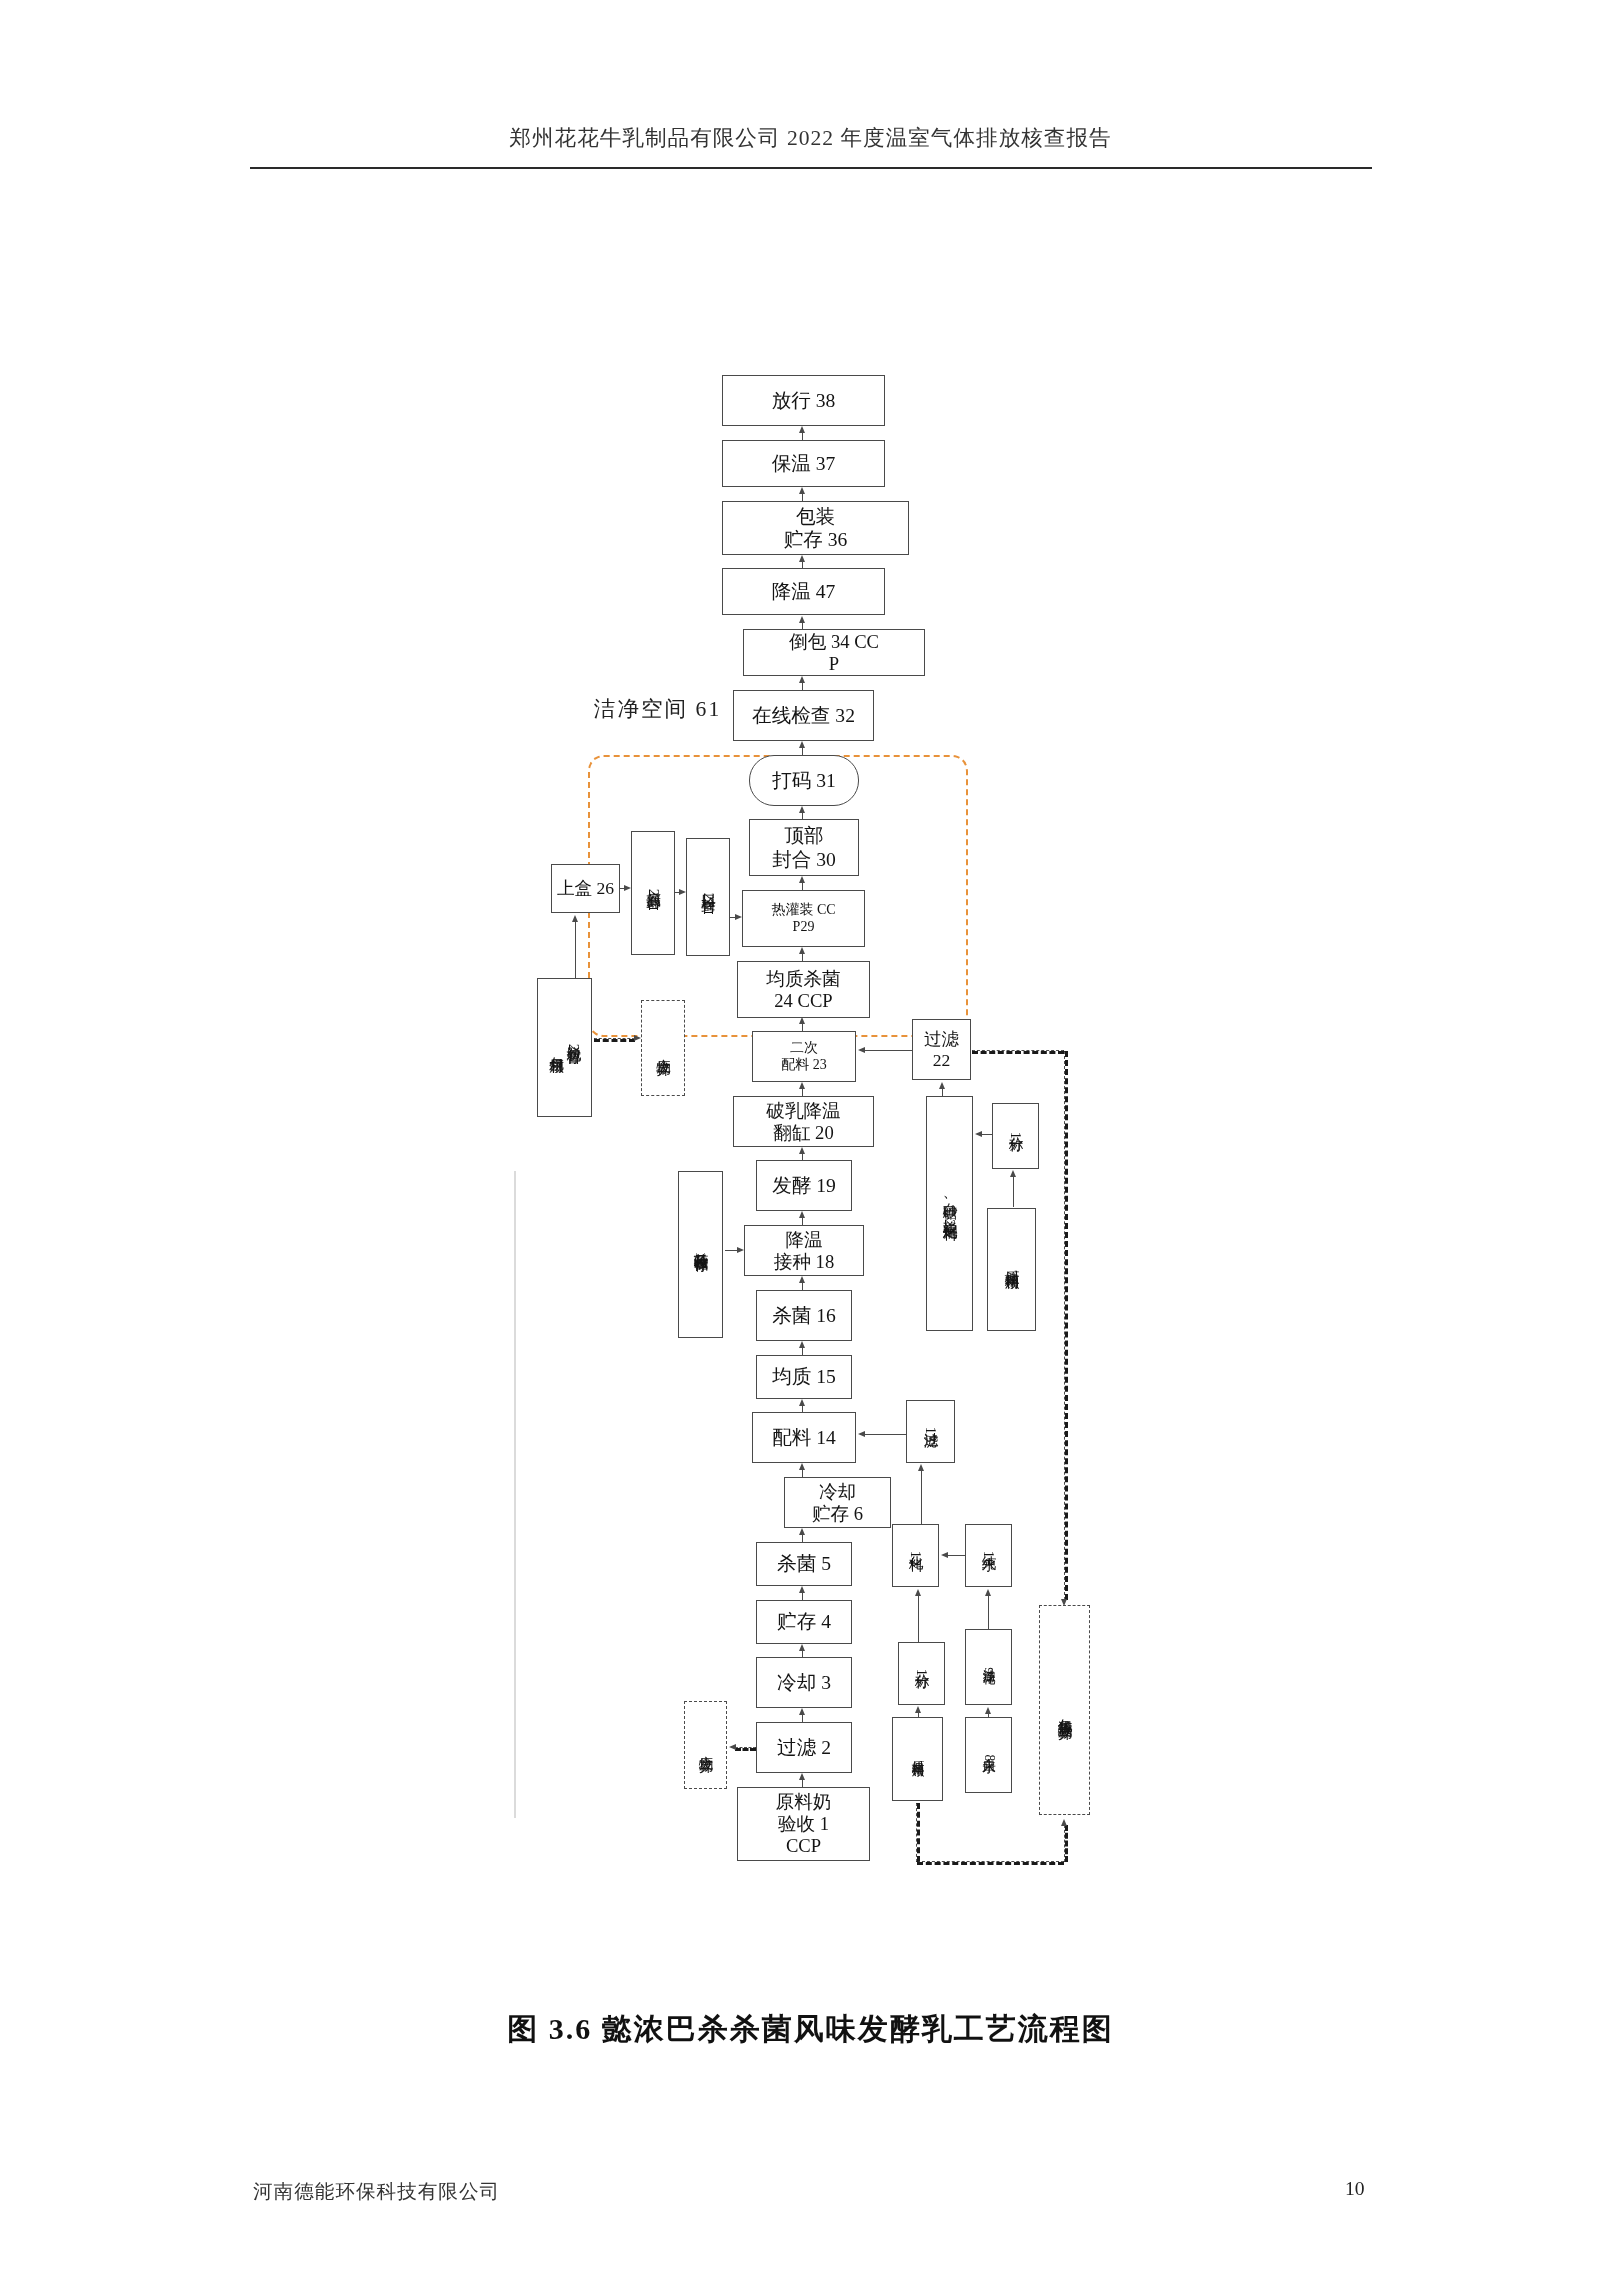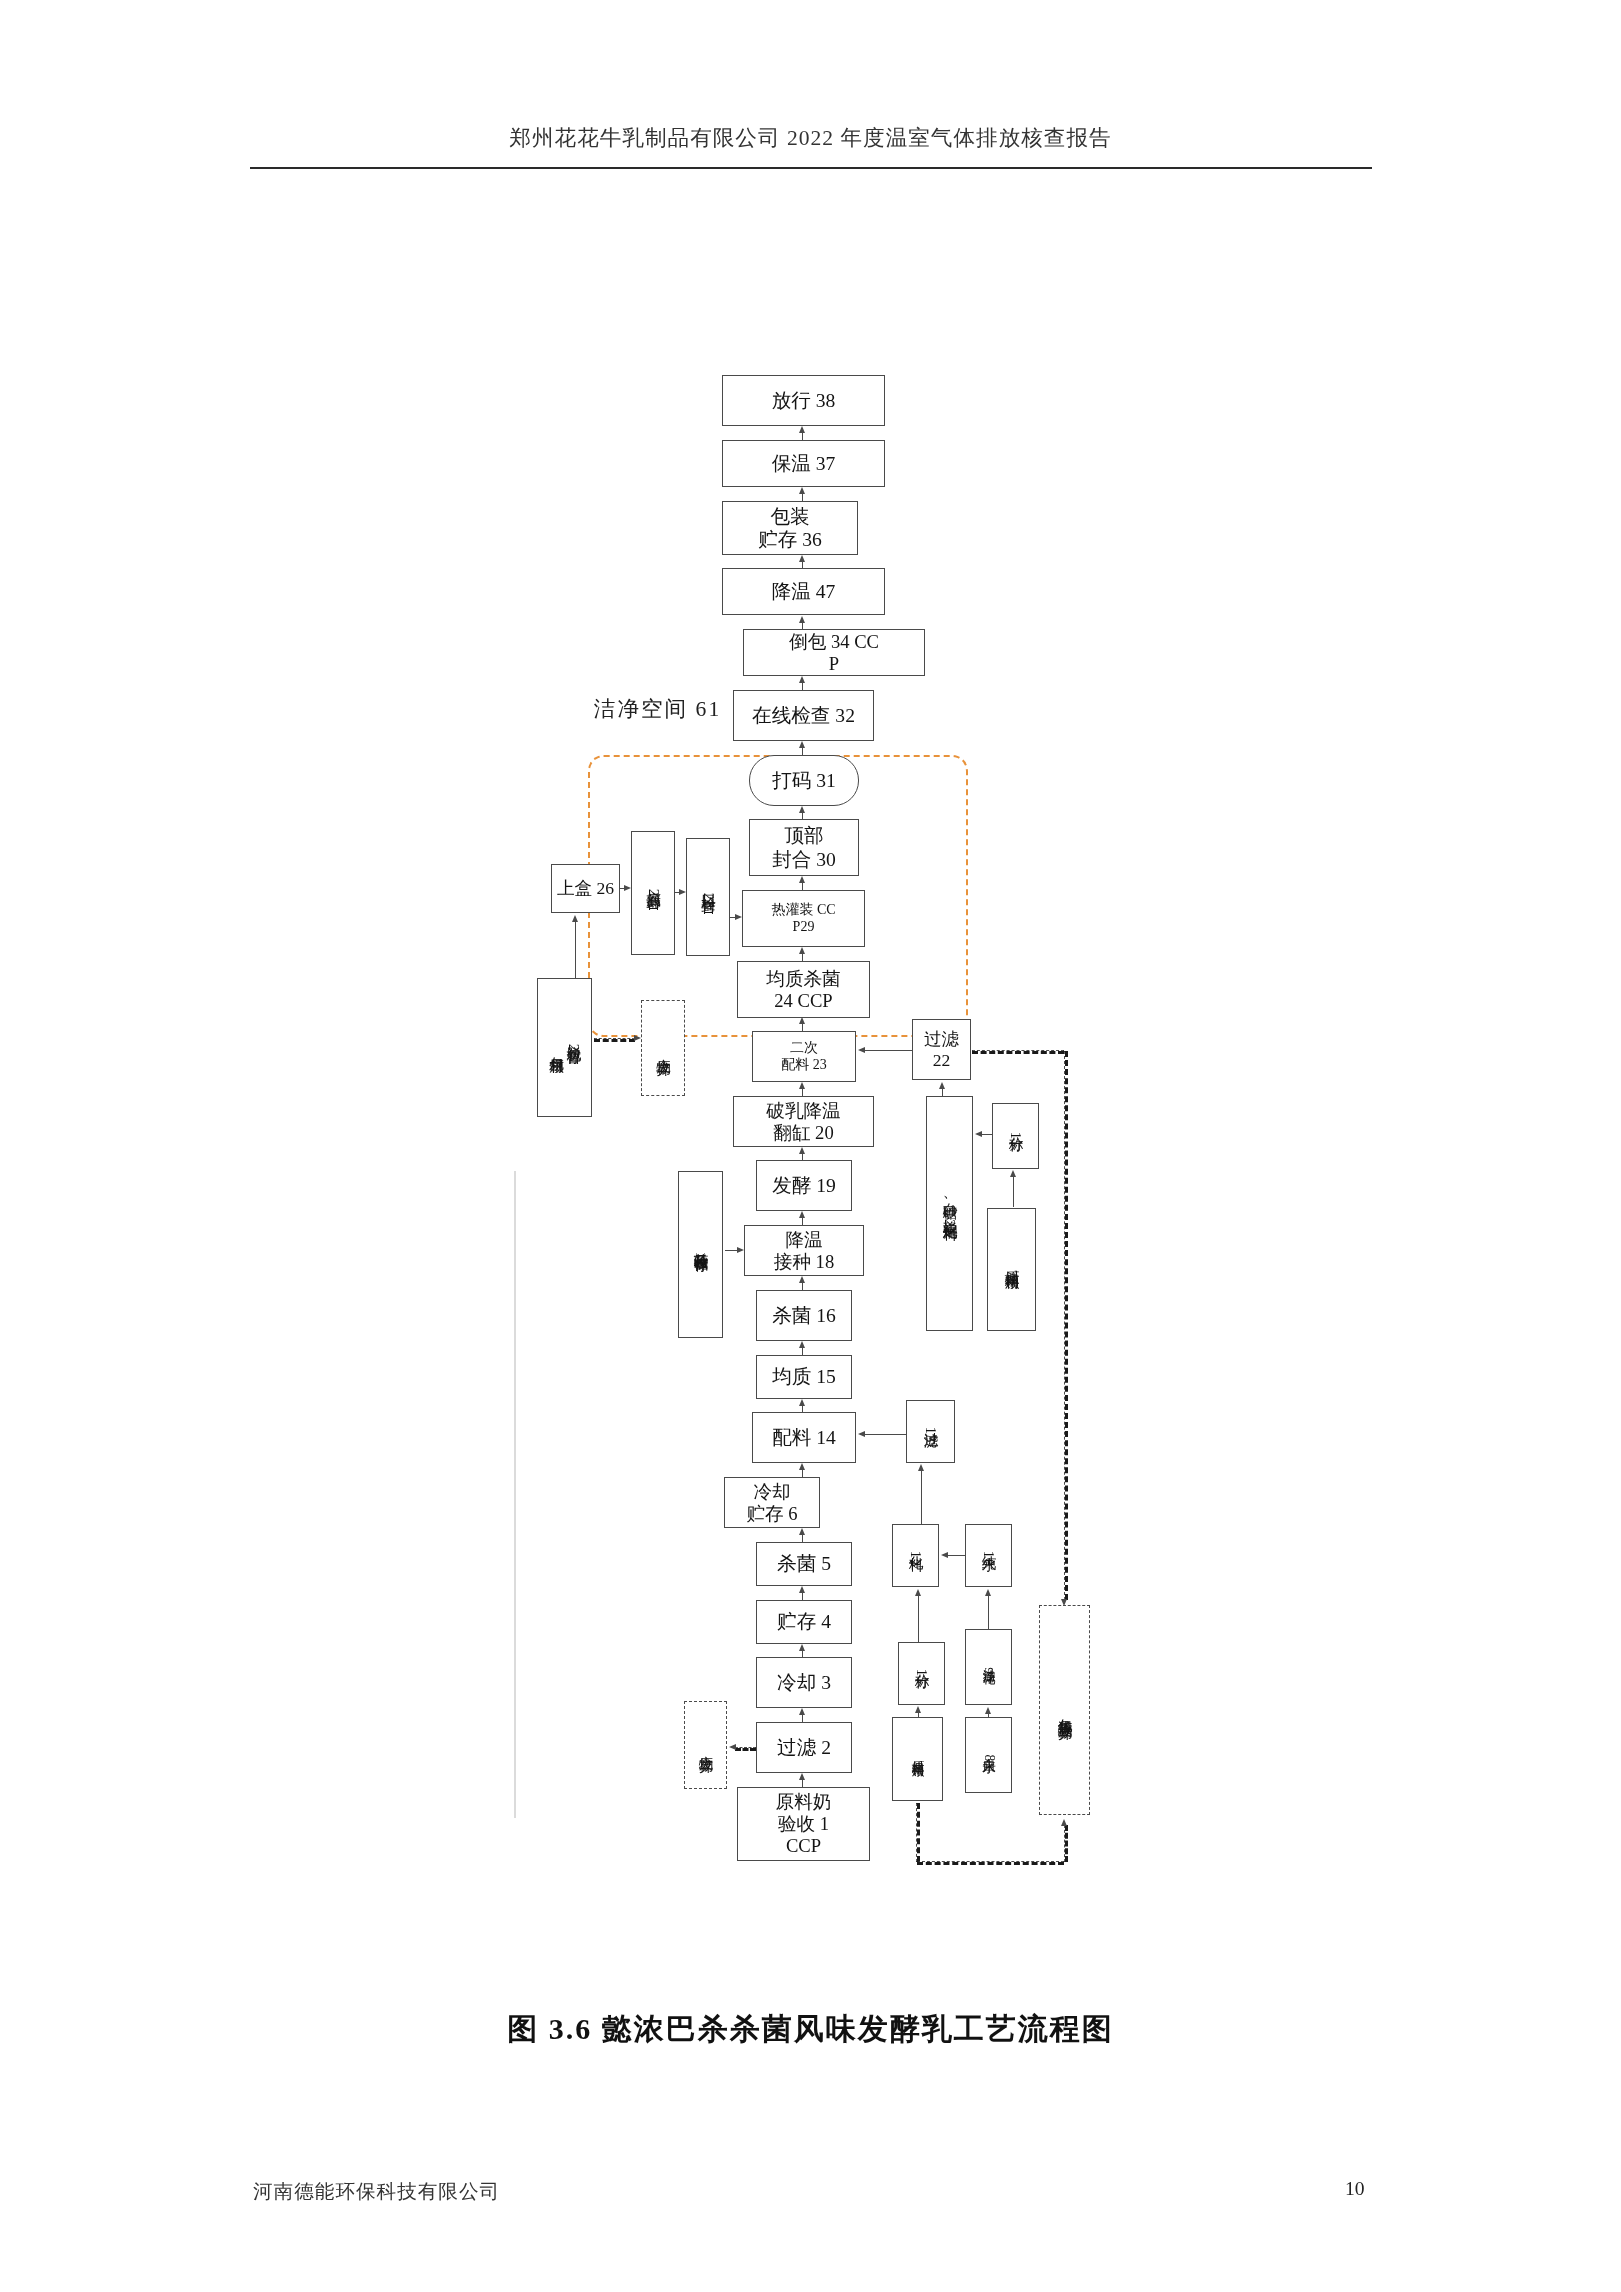--- a/index.html
+++ b/index.html
@@ -70,21 +70,21 @@
 
   <div id="diagram-layer">
       <div class="cleanroom" style="left: 588px; top: 755px; width: 380px; height: 282px; border-color: rgb(232, 146, 58);"></div>
       <div class="artifact-line" style="left: 514px; top: 1171px; height: 647px;"></div>
       <div class="dbox" style="left: 722px; top: 375px; width: 163px; height: 51px;">
         <span class="lbl">放行 38</span>
       </div>
       <div class="dbox" style="left: 722px; top: 440px; width: 163px; height: 47px;">
         <span class="lbl">保温 37</span>
       </div>
-      <div class="dbox" style="left: 722px; top: 501px; width: 136px; height: 54px;">
+      <div class="dbox" style="left: 722px; top: 501px; width: 187px; height: 54px;">
         <span class="lbl">包装
 贮存 36</span>
       </div>
       <div class="dbox" style="left: 722px; top: 568px; width: 163px; height: 47px;">
         <span class="lbl">降温 47</span>
       </div>
       <div class="dbox" style="left: 743px; top: 629px; width: 182px; height: 47px;">
         <span class="lbl" style="font-size: 18.6px;">倒包 34 CC
 P</span>
       </div>
@@ -126,21 +126,21 @@
       </div>
       <div class="dbox" style="left: 756px; top: 1290px; width: 96px; height: 51px;">
         <span class="lbl">杀菌 16</span>
       </div>
       <div class="dbox" style="left: 756px; top: 1355px; width: 96px; height: 44px;">
         <span class="lbl">均质 15</span>
       </div>
       <div class="dbox" style="left: 752px; top: 1412px; width: 104px; height: 51px;">
         <span class="lbl">配料 14</span>
       </div>
-      <div class="dbox" style="left: 724px; top: 1477px; width: 96px; height: 51px; align-items: center;">
+      <div class="dbox" style="left: 784px; top: 1477px; width: 107px; height: 51px; align-items: center;">
         <span class="lbl" style="font-size: 18.6px;">冷却
 贮存 6</span>
       </div>
       <div class="dbox" style="left: 756px; top: 1542px; width: 96px; height: 44px;">
         <span class="lbl">杀菌 5</span>
       </div>
       <div class="dbox" style="left: 756px; top: 1600px; width: 96px; height: 44px;">
         <span class="lbl">贮存 4</span>
       </div>
       <div class="dbox" style="left: 756px; top: 1657px; width: 96px; height: 51px;">

